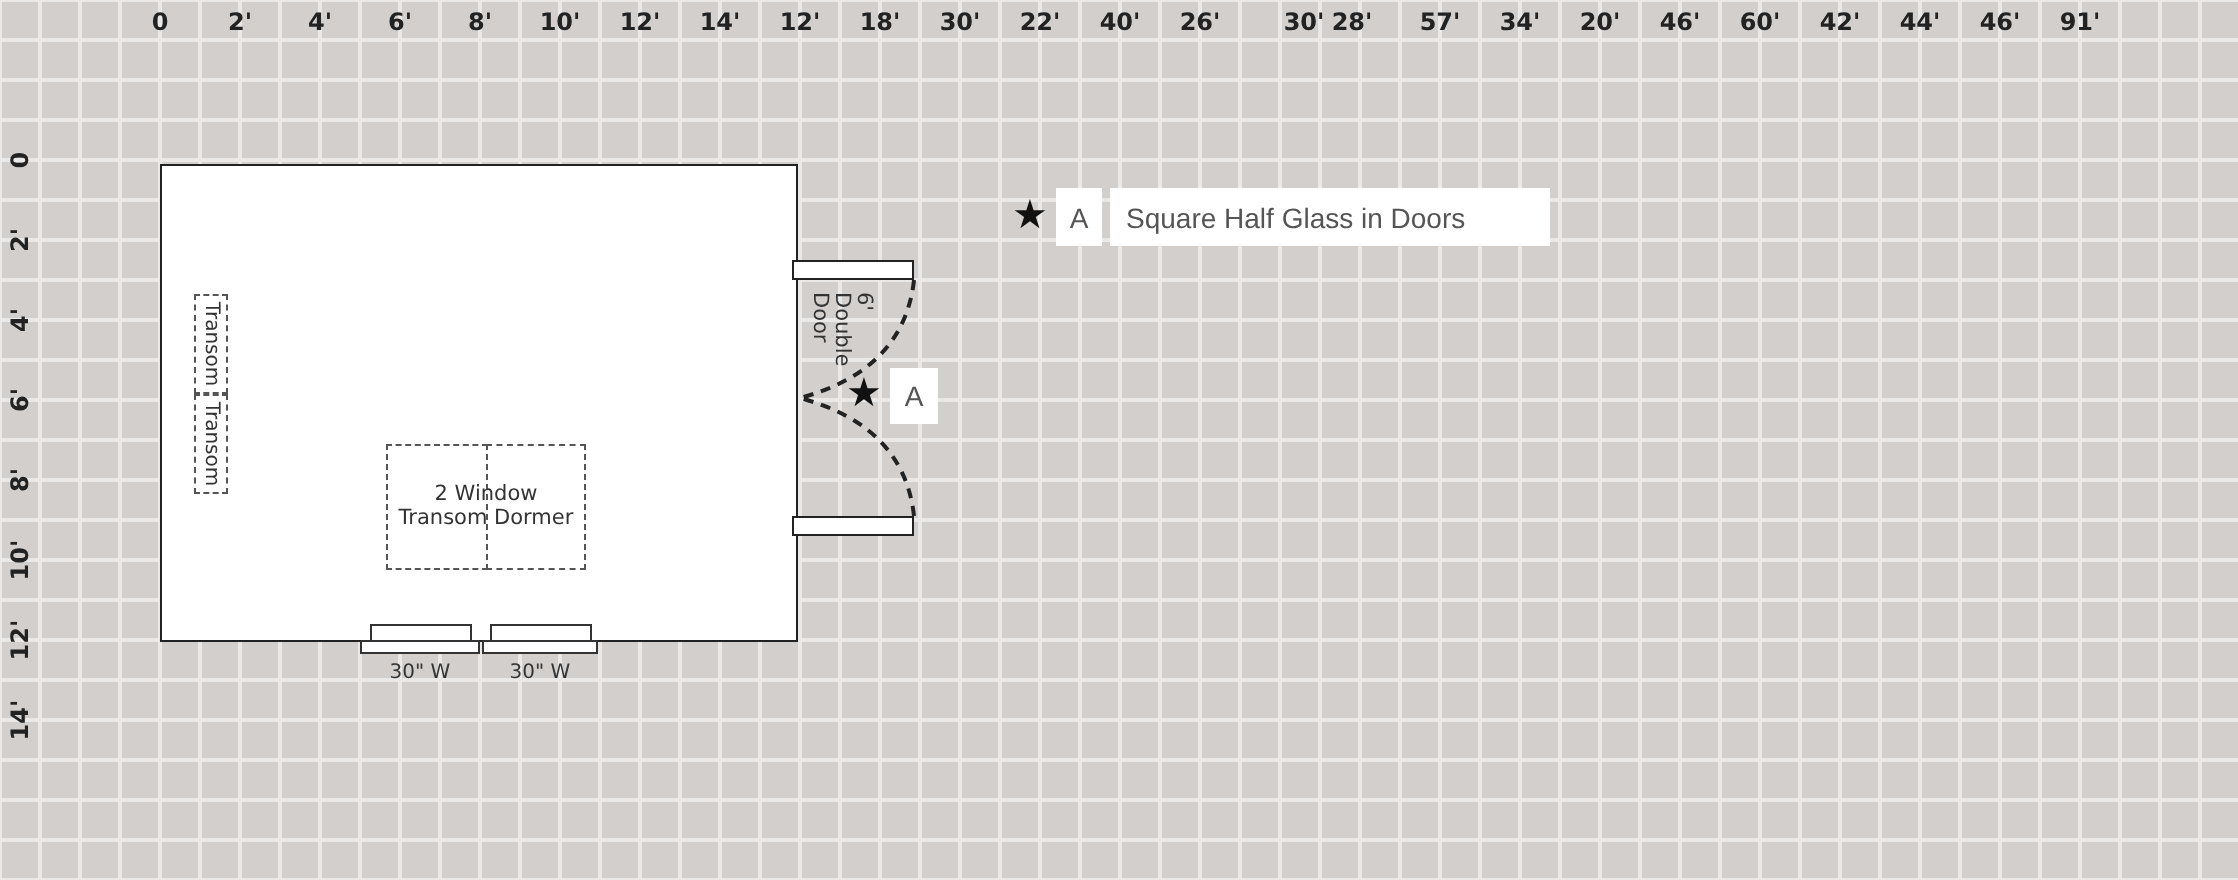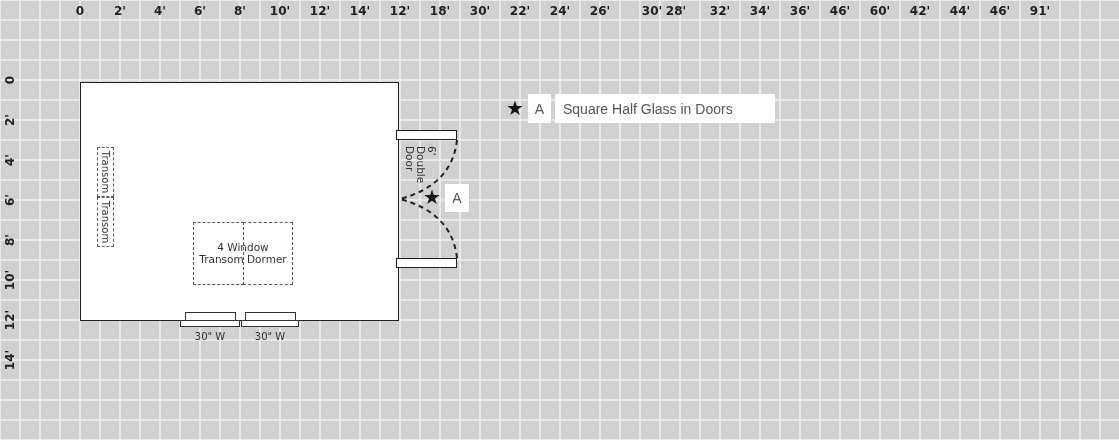--- a/index.html
+++ b/index.html
@@ -40,27 +40,27 @@
   <div class="xtick" style="left:160px">4'</div>
   <div class="xtick" style="left:200px">6'</div>
   <div class="xtick" style="left:240px">8'</div>
   <div class="xtick" style="left:280px">10'</div>
   <div class="xtick" style="left:320px">12'</div>
   <div class="xtick" style="left:360px">14'</div>
   <div class="xtick" style="left:400px">12'</div>
   <div class="xtick" style="left:440px">18'</div>
   <div class="xtick" style="left:480px">30'</div>
   <div class="xtick" style="left:520px">22'</div>
-  <div class="xtick" style="left:560px">24'</div>
+  <div class="xtick" style="left:560px">40'</div>
   <div class="xtick" style="left:600px">26'</div>
   <div class="xtick" style="left:676px">28'</div>
   <div class="xtick" style="left:652px">30'</div>
-  <div class="xtick" style="left:720px">32'</div>
+  <div class="xtick" style="left:720px">57'</div>
   <div class="xtick" style="left:760px">34'</div>
-  <div class="xtick" style="left:800px">36'</div>
+  <div class="xtick" style="left:800px">20'</div>
   <div class="xtick" style="left:840px">46'</div>
   <div class="xtick" style="left:880px">60'</div>
   <div class="xtick" style="left:920px">42'</div>
   <div class="xtick" style="left:960px">44'</div>
   <div class="xtick" style="left:1000px">46'</div>
   <div class="xtick" style="left:1040px">91'</div>
 </div>
 
 <div>
   <div class="ytick" style="top:80px">0</div>
@@ -76,21 +76,21 @@
 <div class="building"></div>
 
 <div class="dotbox" style="left:97px; top:147px; width:17px; height:50px;"></div>
 <div class="dotbox" style="left:97px; top:197px; width:17px; height:50px;"></div>
 <div class="abs small-label" style="left:80px; top:164px; width:50px; height:16px; transform:rotate(90deg); text-align:center; line-height:16px; transform-origin:25px 8px; left:80px; top:164px;">Transom</div>
 <div class="abs small-label" style="left:80px; top:214px; width:50px; height:16px; transform:rotate(90deg); text-align:center; line-height:16px; transform-origin:25px 8px;">Transom</div>
 
 <div class="dotbox" style="left:193px; top:222px; width:51px; height:63px;"></div>
 <div class="dotbox" style="left:243px; top:222px; width:50px; height:63px;"></div>
 <div class="abs small-label" style="left:193px; top:241px; width:100px; text-align:center; line-height:12px; font-size:10.5px;">
-  <div>4 Window</div>
+  <div>2 Window</div>
   <div>Transom Dormer</div>
 </div>
 
 <div class="winrect" style="left:185px; top:312px; width:51px; height:9px;"></div>
 <div class="winrect" style="left:180px; top:320px; width:60px; height:7px;"></div>
 <div class="winrect" style="left:245px; top:312px; width:51px; height:9px;"></div>
 <div class="winrect" style="left:241px; top:320px; width:58px; height:7px;"></div>
 <div class="abs small-label" style="left:180px; top:331px; width:60px; text-align:center;">30" W</div>
 <div class="abs small-label" style="left:240px; top:331px; width:60px; text-align:center;">30" W</div>
 

